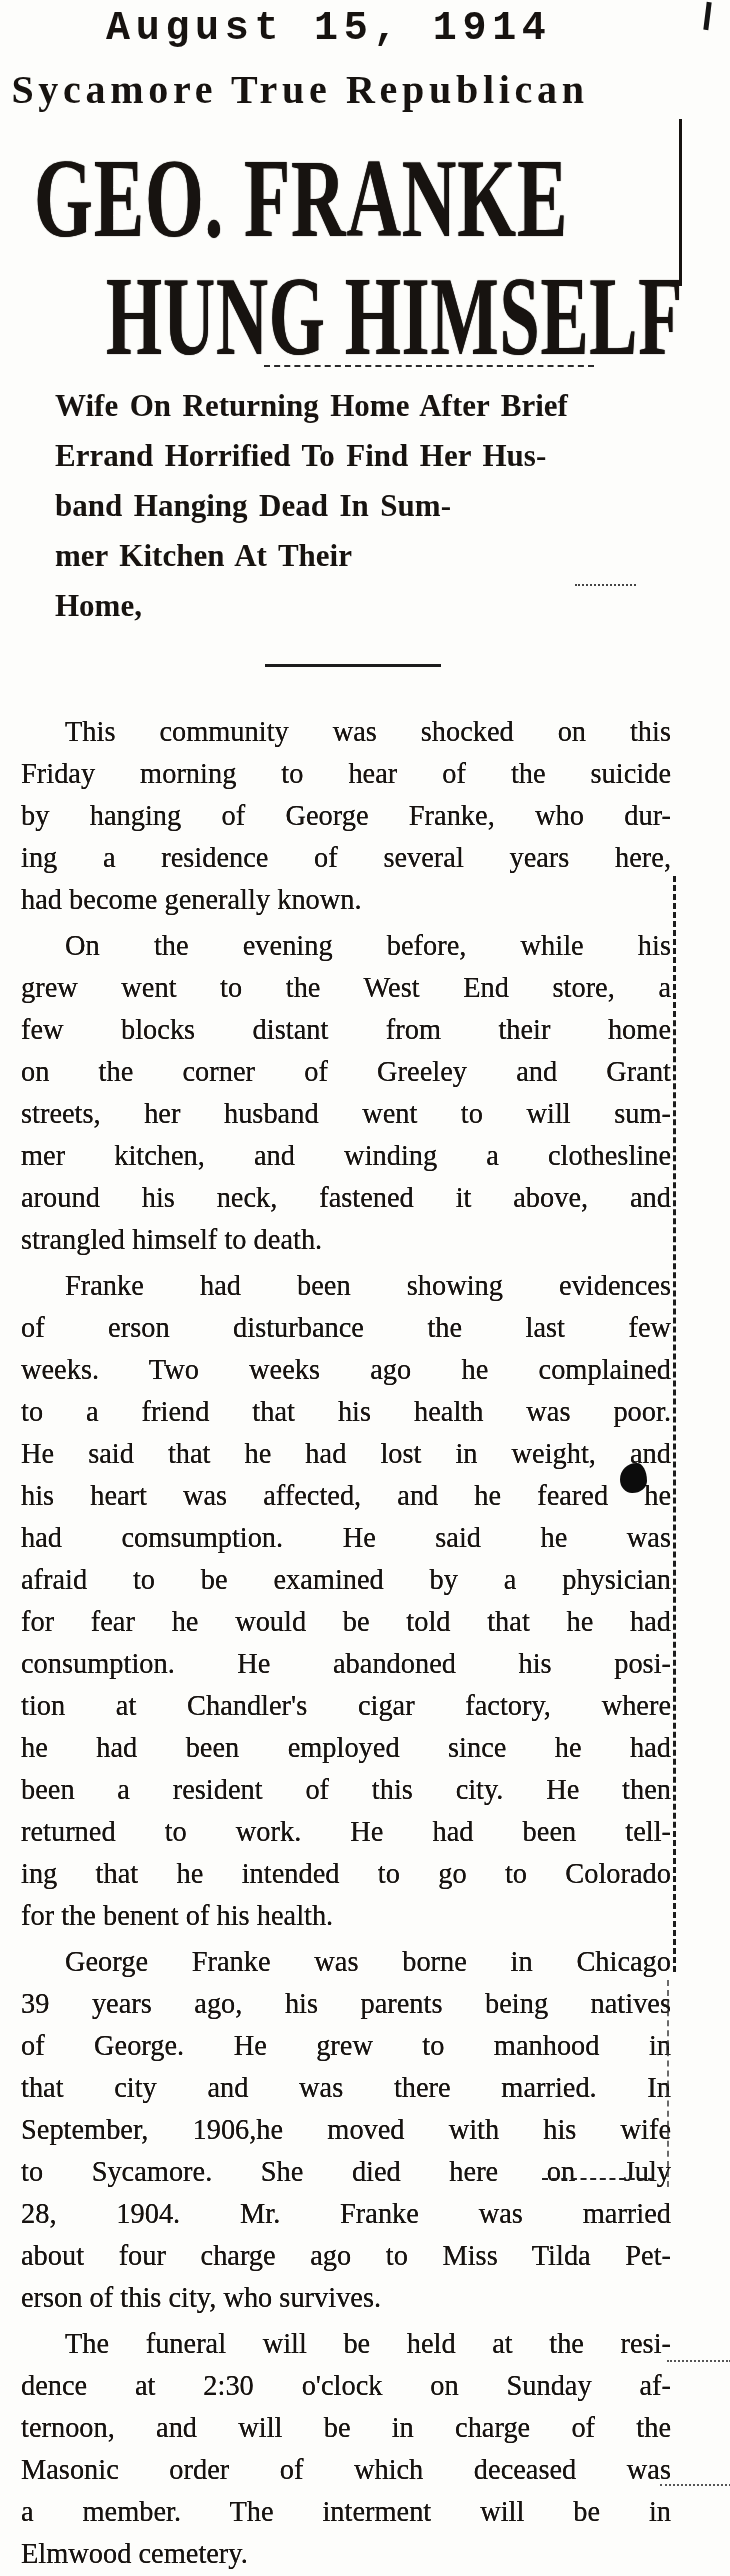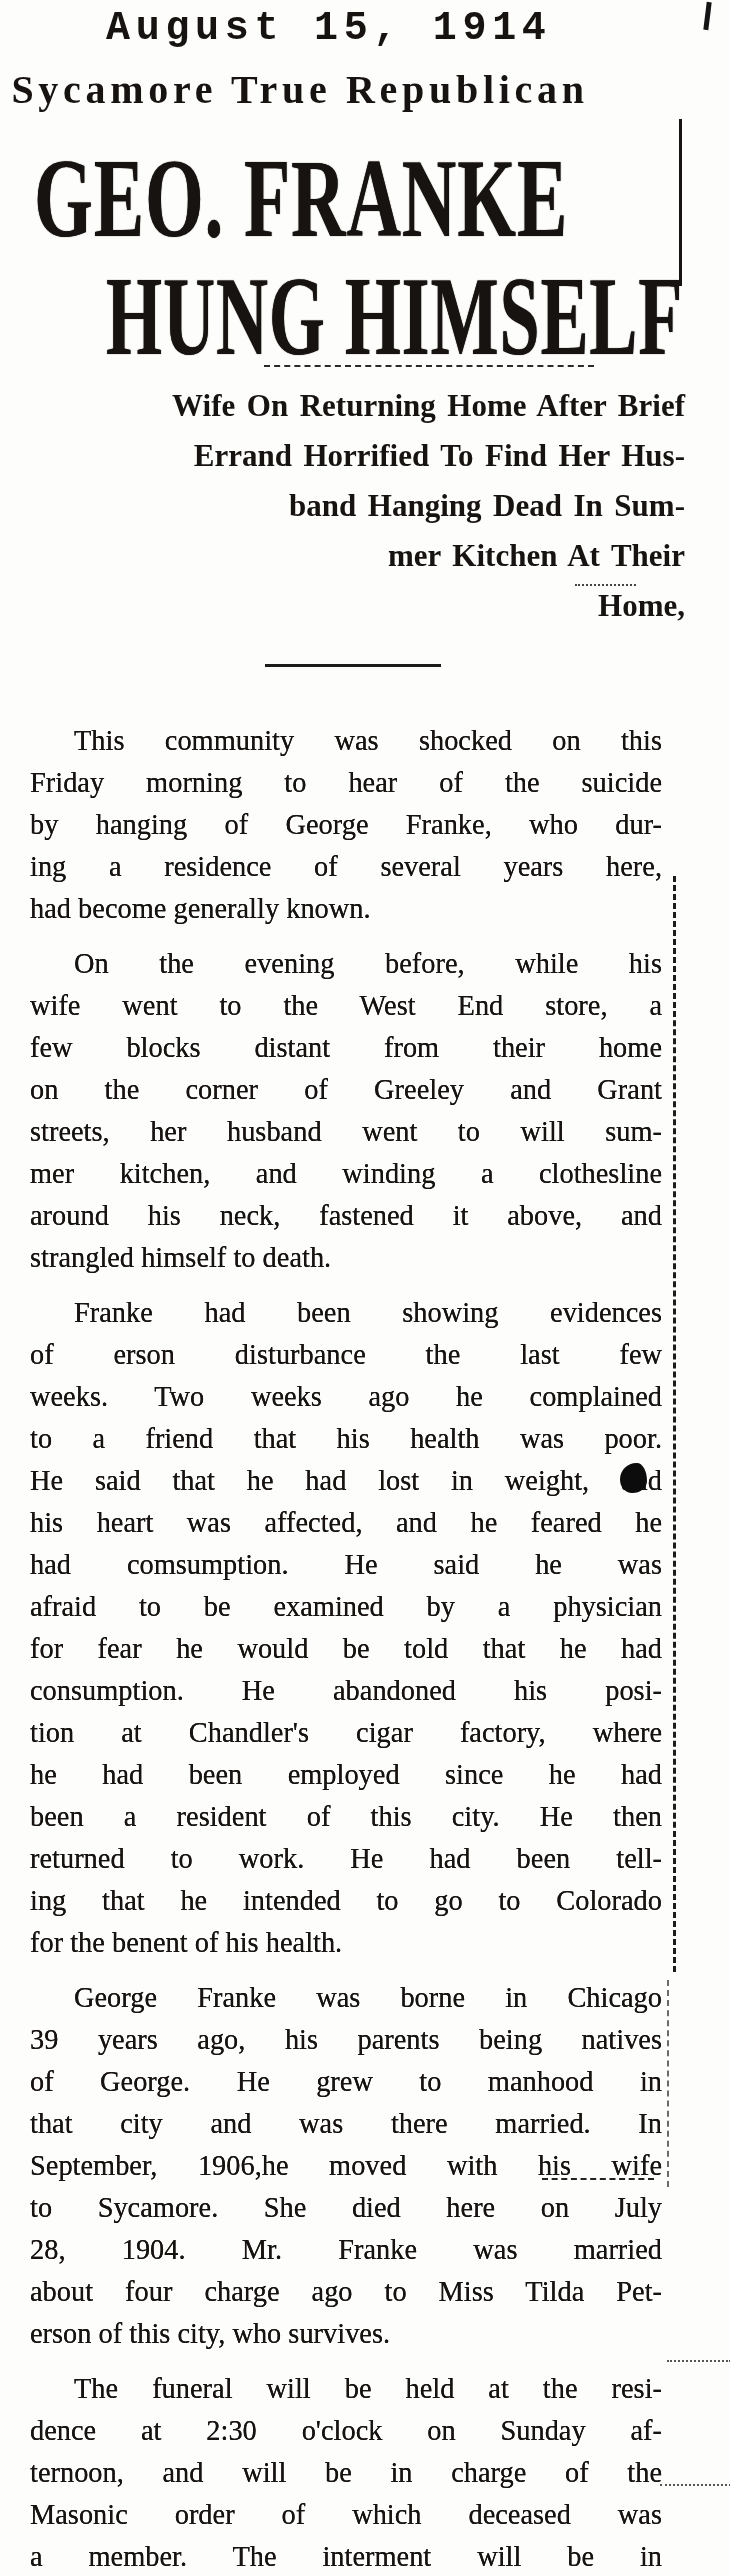--- a/index.html
+++ b/index.html
@@ -32,31 +32,31 @@
     white-space:nowrap; letter-spacing:0.9px;
     transform-origin:0 0;
     text-shadow:0 0 0.9px currentColor;
   }
   .hl1 { left:34px;  top:142px; transform:scale(0.89,1.32); }
   .hl2 { left:106px; top:260px; transform:scale(0.85,1.32); }
 
   
   .subhead {
     position:absolute; top:381px; left:55px; width:630px;
-    text-align:right; font-weight:700; font-size:31px; line-height:50px;
+    text-align:left; font-weight:700; font-size:31px; line-height:50px;
     word-spacing:3.8px;
   }
 
   
   .body-col {
     position:absolute; top:707px; left:17px; width:658px;
     font-size:28.4px; line-height:42px;
     text-shadow:0 0 0.6px currentColor;
   }
-  .para { margin:13px; }
+  .para { margin:4px; }
   .para .line { text-align:justify; text-align-last:justify; }
   .para .line.last { text-align-last:left; }
   .para .line:first-child { text-indent:44px; }
 
   
   .headline-col-rule { position:absolute; left:679px; top:119px; width:2.8px; height:167px; background:currentColor; }
   .headline-dash     { position:absolute; left:264px; top:365px; width:330px; border-top:2.8px dashed #2a2a2a; }
   .home-dots         { position:absolute; left:575px; top:584px; width:61px;  border-top:2.8px dotted #444; }
   .section-divider   { position:absolute; left:265px; top:664px; width:176px; border-top:3.8px solid #1c1c1c; }
   .column-rule       { position:absolute; left:673px; top:876px; height:1096px; width:0; border-left:3.8px dashed #1c1c1c; }
@@ -95,21 +95,21 @@
   <div class="body-col">
       <div class="para">
         <div class="line">This community was shocked on this</div>
         <div class="line">Friday morning to hear of the suicide</div>
         <div class="line">by hanging of George Franke, who dur-</div>
         <div class="line">ing a residence of several years here,</div>
         <div class="line last">had become generally known.</div>
       </div>
       <div class="para">
         <div class="line">On the evening before, while his</div>
-        <div class="line">wife went to the West End store, a</div>
+        <div class="line">grew went to the West End store, a</div>
         <div class="line">few blocks distant from their home</div>
         <div class="line">on the corner of Greeley and Grant</div>
         <div class="line">streets, her husband went to will sum-</div>
         <div class="line">mer kitchen, and winding a clothesline</div>
         <div class="line">around his neck, fastened it above, and</div>
         <div class="line last">strangled himself to death.</div>
       </div>
       <div class="para">
         <div class="line">Franke had been showing evidences</div>
         <div class="line">of erson disturbance the last few</div>

